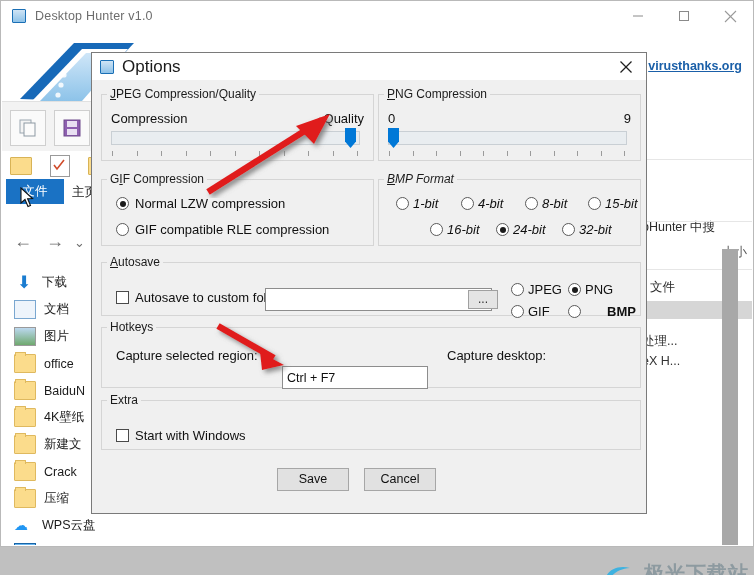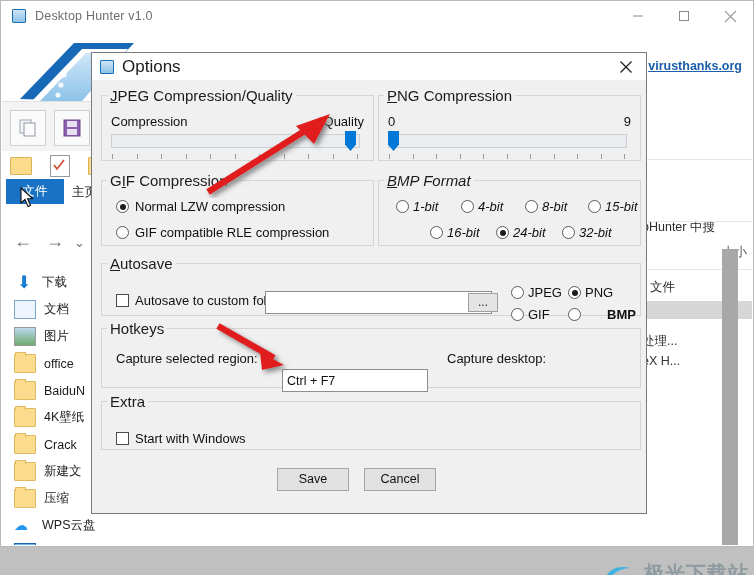--- a/index.html
+++ b/index.html
@@ -98,21 +98,21 @@
   #dlg-close{
     position:absolute;right:0;top:0;width:40px;height:27px;
     display:flex;align-items:center;justify-content:center;color:#303030;
   }
   #dlg-body{position:absolute;left:0;top:27px;right:0;bottom:0;background:#f0f0f0;}
 
   fieldset.grp{
     position:absolute;margin:0;padding:0;border:1px solid #d5d5d5;background:transparent;
   }
   fieldset.grp > legend{
-    font-size:15px;color:#1b1b1b;padding:0 3px;margin-left:5px;
+    font-size:12px;color:#1b1b1b;padding:0 3px;margin-left:5px;
   }
   .ul1{text-decoration:underline;}
 
   
   .slider-track{
     position:absolute;height:14px;background:#e9edf0;border:1px solid #c9cfd4;box-sizing:border-box;
   }
   .slider-thumb{
     position:absolute;width:11px;height:20px;background:#0078d7;
     clip-path:polygon(0 0,100% 0,100% 68%,50% 100%,0 68%);
@@ -263,25 +263,25 @@
       <div class="tree-item">
         <span class="ic folder-ic"></span>
         <span>BaiduN</span>
       </div>
       <div class="tree-item">
         <span class="ic folder-ic"></span>
         <span>4K壁纸</span>
       </div>
       <div class="tree-item">
         <span class="ic folder-ic"></span>
+        <span>新建文</span>
+      </div>
+      <div class="tree-item">
+        <span class="ic folder-ic"></span>
         <span>Crack</span>
-      </div>
-      <div class="tree-item">
-        <span class="ic folder-ic"></span>
-        <span>新建文</span>
       </div>
       <div class="tree-item">
         <span class="ic folder-ic"></span>
         <span>压缩</span>
       </div>
       <div class="tree-item">
         <span class="ic cloud-ic">☁</span>
         <span>WPS云盘</span>
       </div>
       <div class="tree-item">

